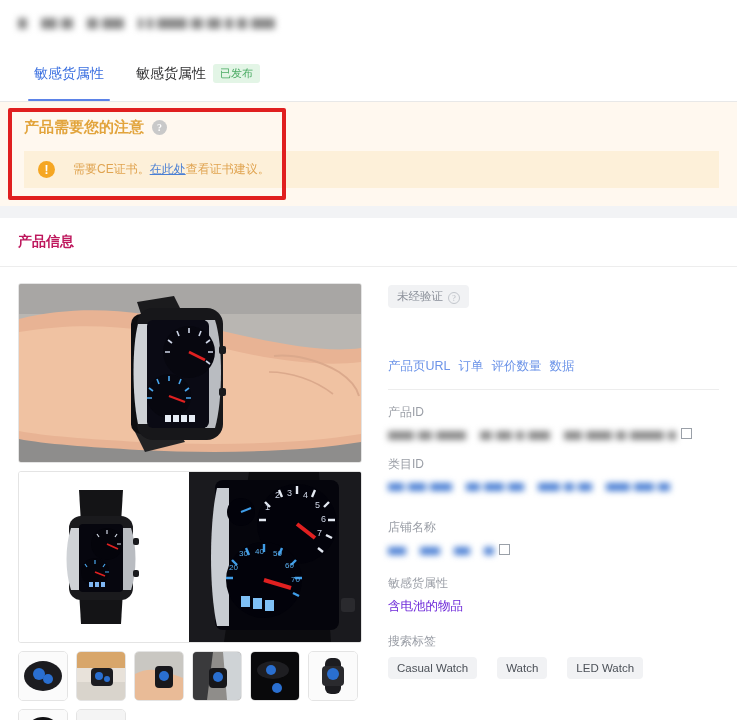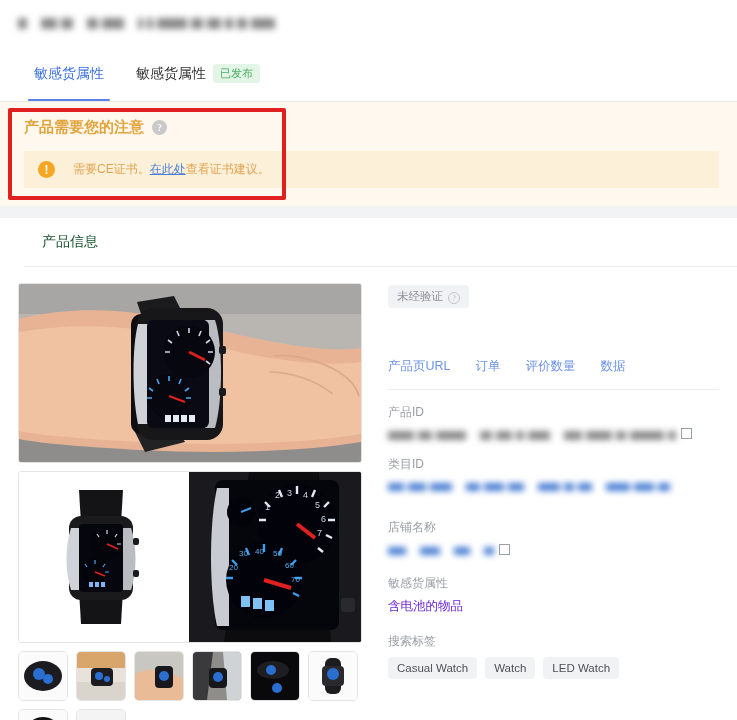--- a/index.html
+++ b/index.html
@@ -71,23 +71,22 @@
     width: 17px; height: 17px; border-radius: 50%; background: #f5a623;
     color: #fff; font-size: 12px; font-weight: bold; flex: none;
     display: inline-flex; align-items: center; justify-content: center;
   }
   .alert-text { font-size: 12px; color: #e0a451; white-space: nowrap; }
   .alert-text a { color: #4a7fd4; text-decoration: underline; }
 
   
   .card { background: #ffffff; margin-top: 12px; }
   .card-head {
-    padding: 15px 18px; font-size: 14px; font-weight: normal; color: #14532d;
+    padding: 15px 18px; font-size: 14px; font-weight: bold; color: #be185d;
     border-bottom: 1px solid #ededed;
-    margin-left: 24px;
   }
   .card-body { display: flex; padding: 16px 18px 0 18px; gap: 26px; }
 
   
   .gallery { width: 344px; flex: none; }
   .photo {
     width: 344px; border: 1px solid #e4e4e4; border-radius: 3px;
     overflow: hidden; margin-bottom: 8px; display: block;
   }
   .thumbs { display: flex; flex-wrap: wrap; gap: 8px; }
@@ -105,36 +104,36 @@
     padding: 4px 9px; border-radius: 4px;
   }
   .icon-help-sm {
     width: 12px; height: 12px; border-radius: 50%; border: 1px solid #c2c6cc;
     color: #b4b8bf; font-size: 8px; display: inline-flex;
     align-items: center; justify-content: center;
     font-family: "Liberation Serif", serif;
   }
   .prod-title-blur { margin: 22px 0 14px 0; height: 14px; }
   .linkrow {
-    display: flex; gap: 25px; font-size: 12.5px; padding-bottom: 14px;
+    display: flex; gap: 8px; font-size: 12.5px; padding-bottom: 14px;
     border-bottom: 1px solid #ededed;
   }
   .linkrow a { color: #6b93e8; text-decoration: none; cursor: pointer; white-space: nowrap; }
   .field { margin-top: 14px; }
   .field-label { font-size: 12px; color: #9a9ea6; margin-bottom: 6px; }
   .field-value { font-size: 12.5px; color: #6d28d9; }
   .copy-ico {
     display: inline-block; width: 9px; height: 9px; border: 1px solid #9aa0a8;
     position: relative; margin-left: 3px; vertical-align: middle;
   }
   .copy-ico::before {
     content: ""; position: absolute; left: -3px; top: -3px; width: 9px; height: 9px;
     border: 1px solid #9aa0a8; background: #fff;
   }
-  .tagrow { display: flex; gap: 8px; margin-top: 7px; }
+  .tagrow { display: flex; gap: 20px; margin-top: 7px; }
   .tag {
     background: #f1f2f4; color: #4c5158; font-size: 11.5px;
     padding: 5px 9px; border-radius: 4px; white-space: nowrap; cursor: pointer;
   }
 </style>
 </head>
 <body>
 
 <div class="titlebar">
   <span class="redact" id="win-title"><i style="width: 9px; height: 11px; margin-right: 14px;"></i><i style="width: 16px; height: 11px;"></i><i style="width: 12px; height: 11px; margin-right: 14px;"></i><i style="width: 11px; height: 11px;"></i><i style="width: 22px; height: 11px; margin-right: 14px;"></i><i style="width: 5px; height: 11px;"></i><i style="width: 6px; height: 11px;"></i><i style="width: 30px; height: 11px;"></i><i style="width: 12px; height: 11px;"></i><i style="width: 14px; height: 11px;"></i><i style="width: 8px; height: 11px;"></i><i style="width: 10px; height: 11px;"></i><i style="width: 24px; height: 11px;"></i></span>

